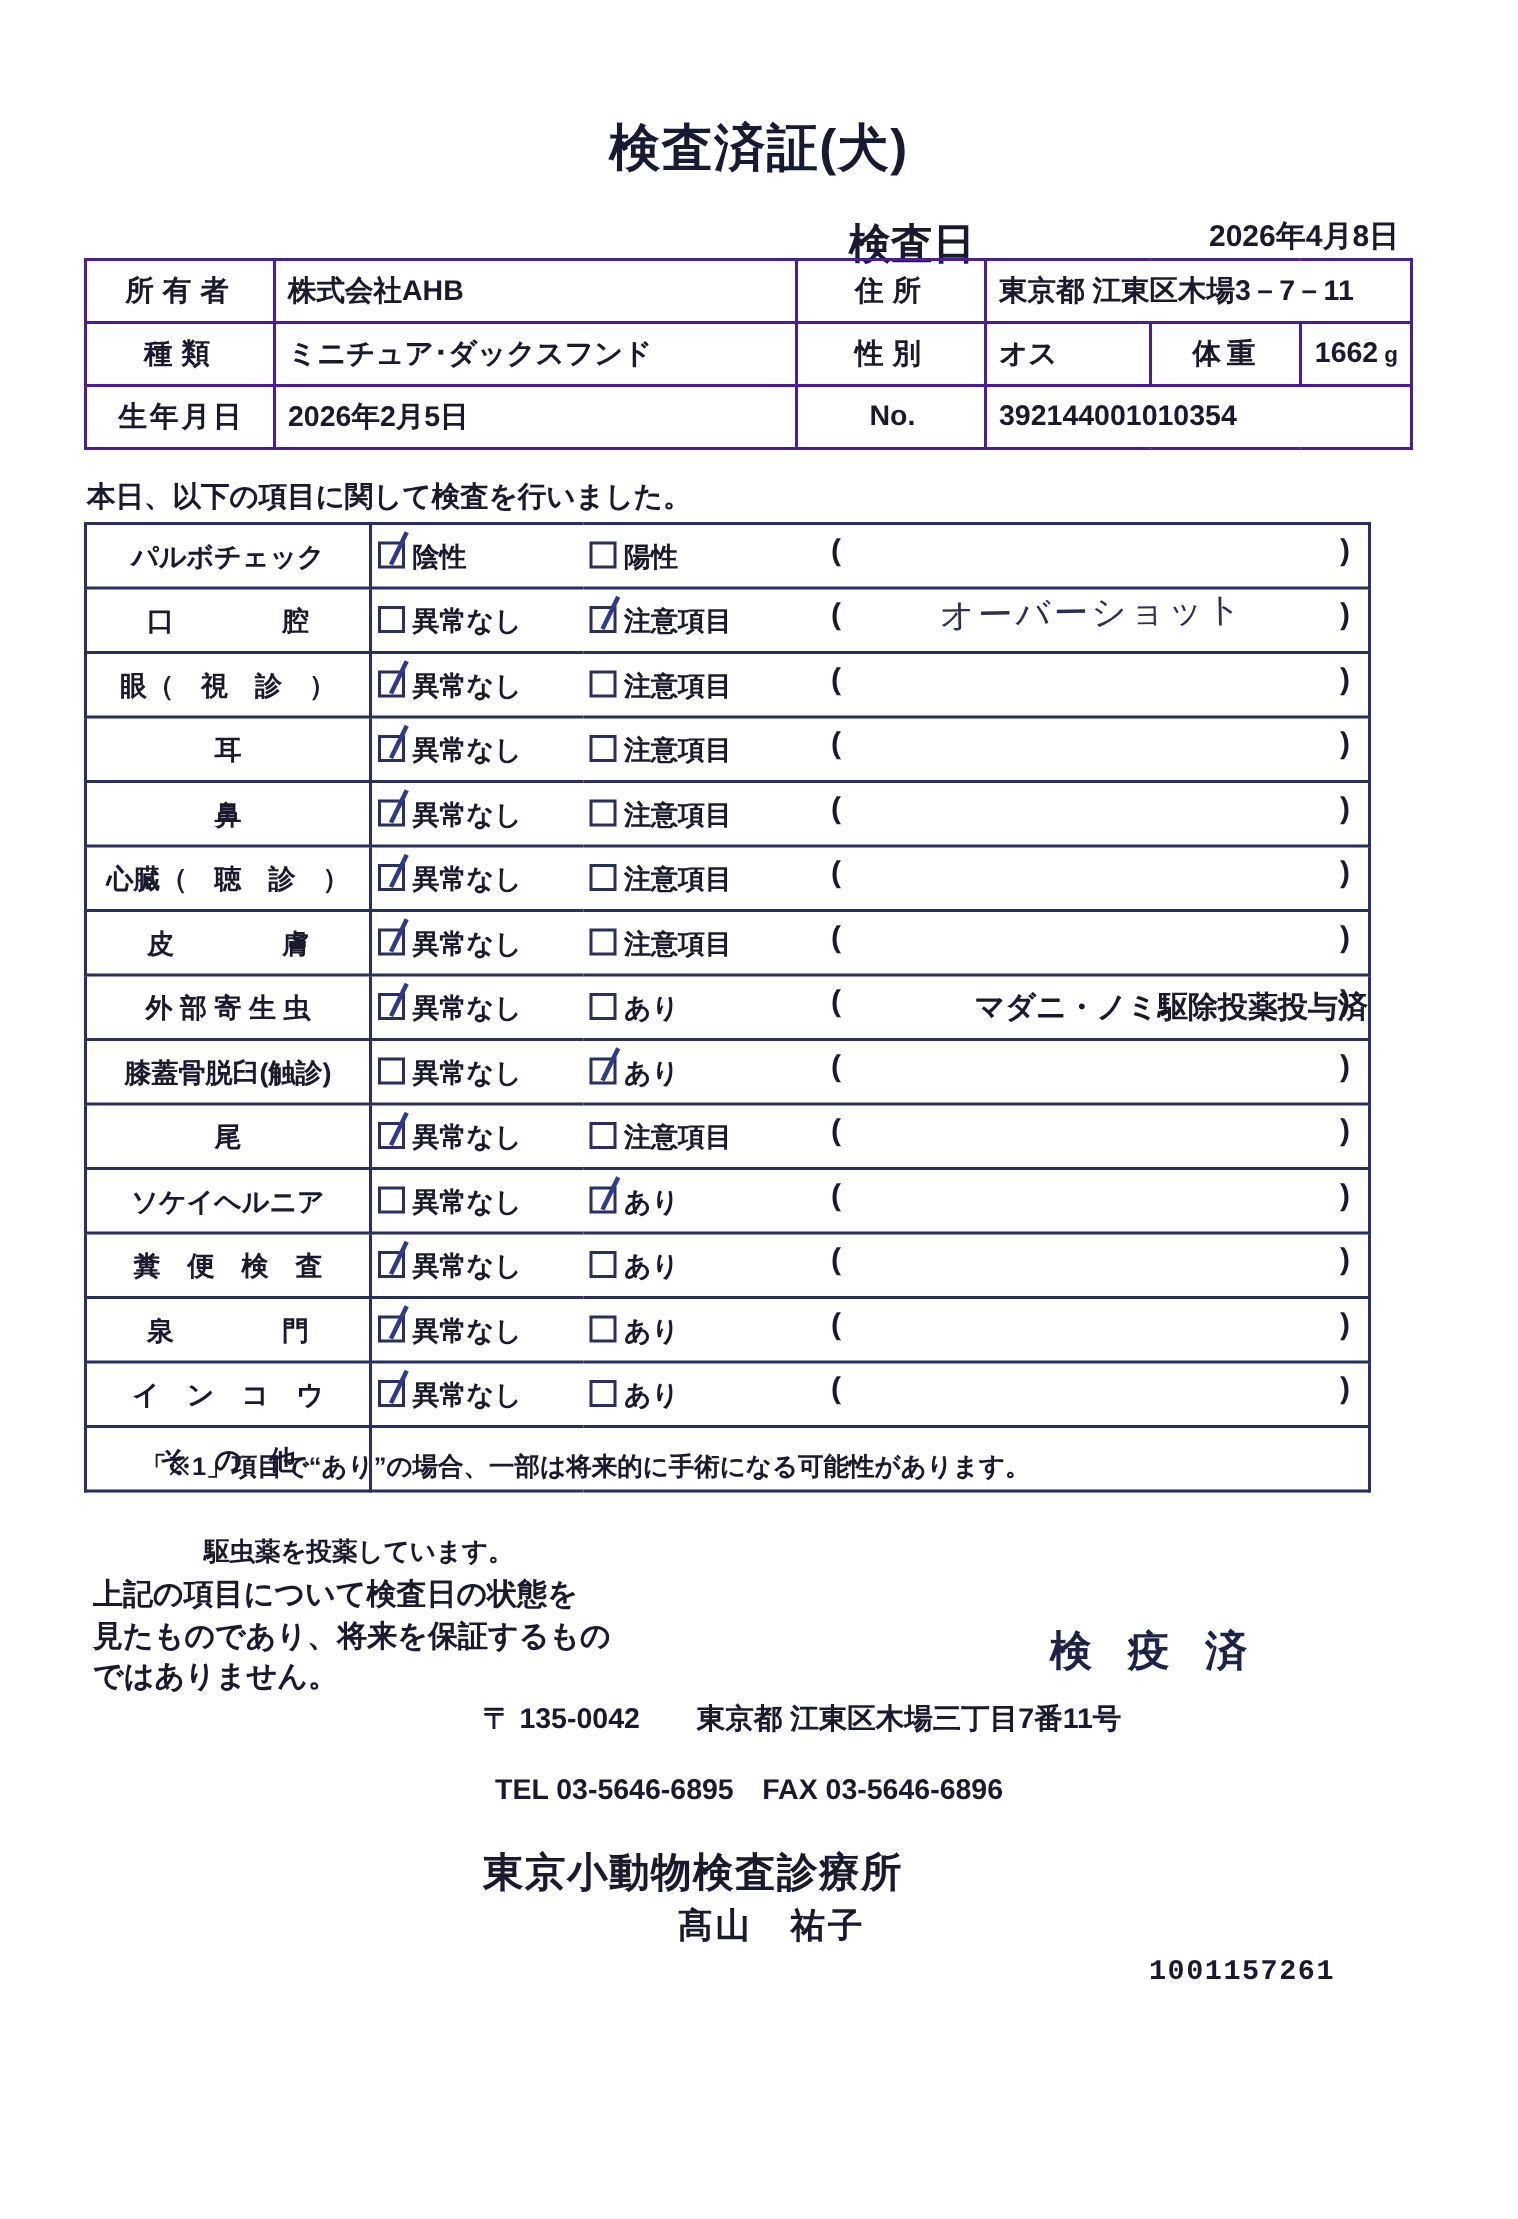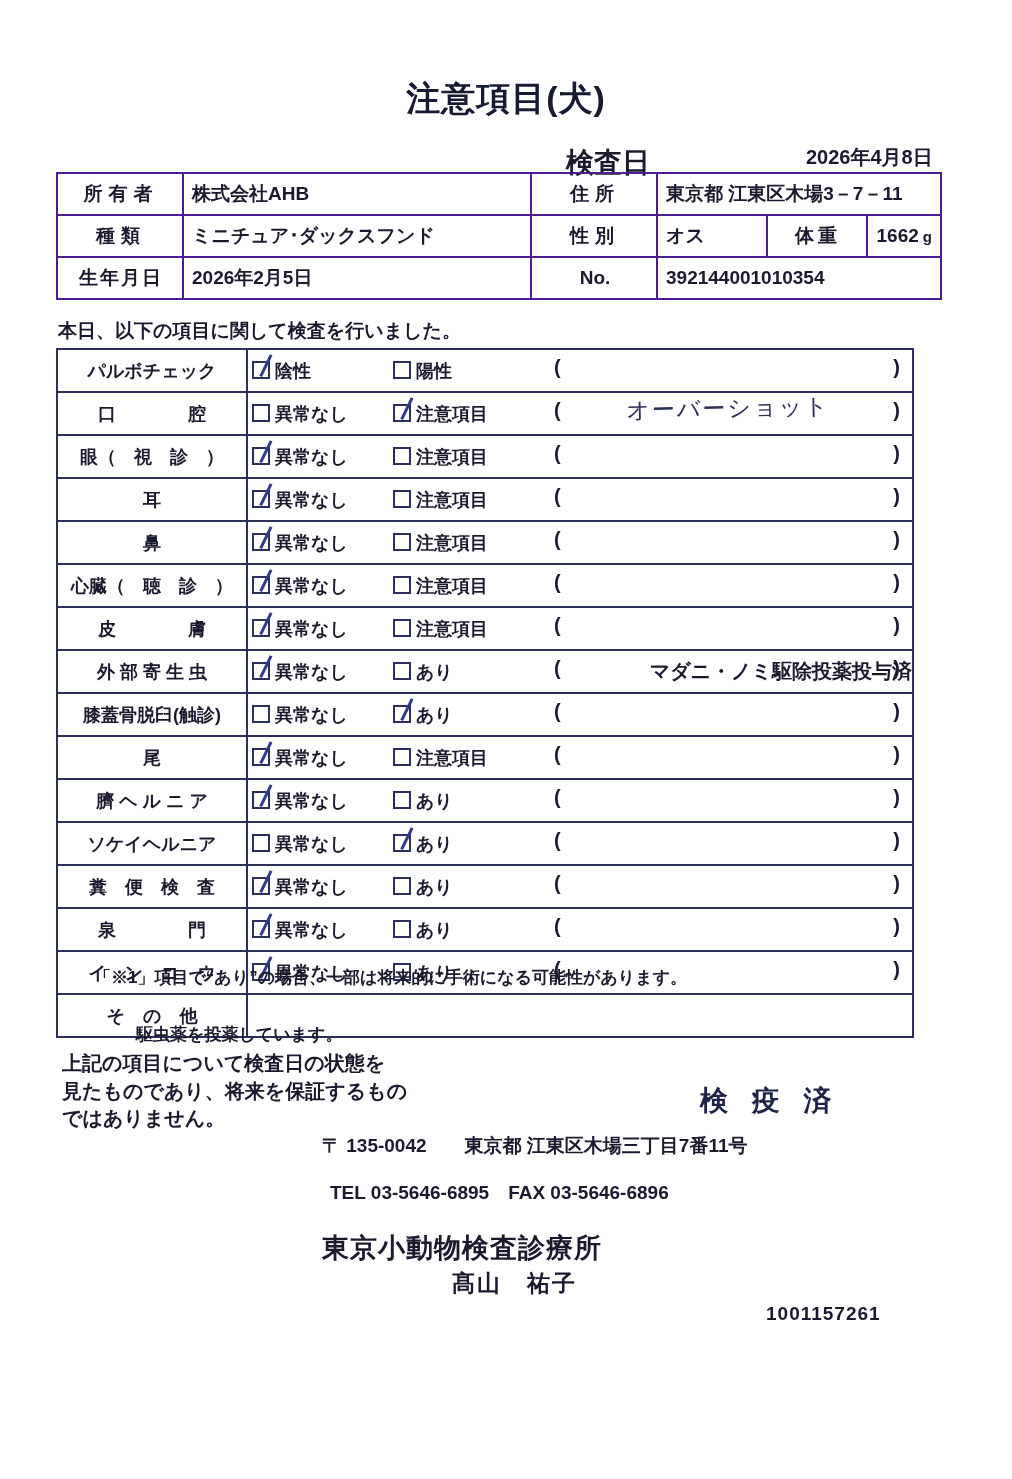--- a/index.html
+++ b/index.html
@@ -230,28 +230,29 @@
     font-weight: bold;
     letter-spacing: 2px;
   }
   .docnum {
     position: absolute;
     left: 766px;
     top: 1303px;
     font-size: 19px;
     font-weight: bold;
     letter-spacing: 1px;
+    font-family: Liberation Mono, monospace;
   }
 </style>
 </head>
 <body>
 
 <div class="page">
 
-  <div class="title">注意項目(犬)</div>
+  <div class="title">検査済証(犬)</div>
 
   <div class="exam-date-label">検査日</div>
   <div class="exam-date-value">2026年4月8日</div>
 
   <table class="info-table">
     <tbody>
         <tr>
       <td class="lbl">所有者</td>
       <td class="val" style="width:330px">株式会社AHB</td>
       <td class="lbl">住所</td>
@@ -366,29 +367,20 @@
         <tr>
           <td class="item-name">尾</td>
           <td class="opt"><span class="box checked"></span><span>異常なし</span></td>
           <td class="opt2"><span class="box"></span><span>注意項目</span></td>
           <td class="paren">
             <span class="paren-open">(</span>
             <span class="paren-close">)</span>
           </td>
         </tr>
         <tr>
-          <td class="item-name">臍 ヘ ル ニ ア</td>
-          <td class="opt"><span class="box checked"></span><span>異常なし</span></td>
-          <td class="opt2"><span class="box"></span><span>あり</span></td>
-          <td class="paren">
-            <span class="paren-open">(</span>
-            <span class="paren-close">)</span>
-          </td>
-        </tr>
-        <tr>
           <td class="item-name">ソケイヘルニア</td>
           <td class="opt"><span class="box"></span><span>異常なし</span></td>
           <td class="opt2"><span class="box checked"></span><span>あり</span></td>
           <td class="paren">
             <span class="paren-open">(</span>
             <span class="paren-close">)</span>
           </td>
         </tr>
         <tr>
           <td class="item-name">糞　便　検　査</td>

